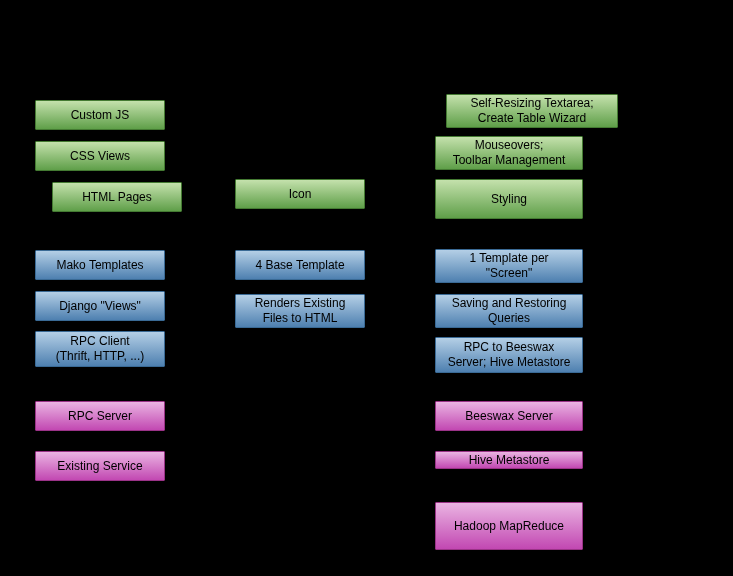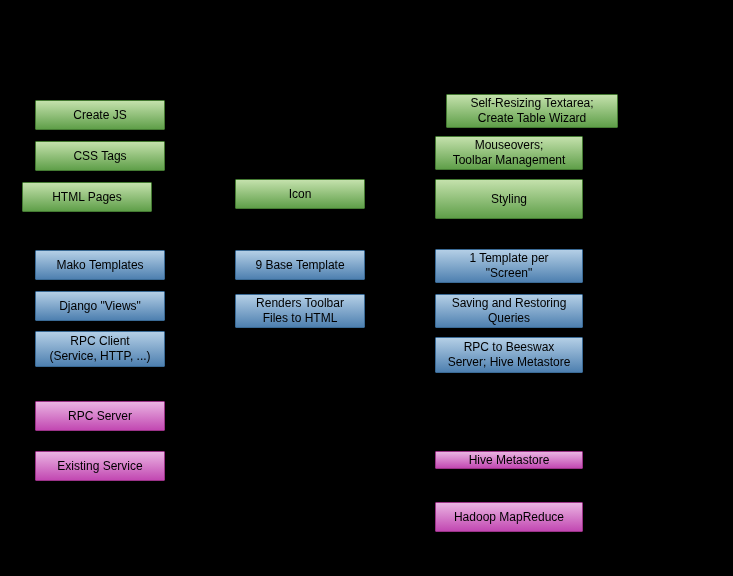--- a/index.html
+++ b/index.html
@@ -43,53 +43,53 @@
     background: linear-gradient(to bottom, var(--magenta-top), var(--magenta-bottom));
     border: 1px solid #9a3387;
   }
 </style>
 </head>
 <body>
 
 <div class="canvas">
 
   <div class="box green" style="left:35px;top:100px;width:130px;height:30px">
-    <span class="label">Create JS</span>
+    <span class="label">Custom JS</span>
   </div>
   <div class="box green" style="left:35px;top:141px;width:130px;height:30px">
-    <span class="label">CSS Tags</span>
+    <span class="label">CSS Views</span>
   </div>
-  <div class="box green" style="left:22px;top:182px;width:130px;height:30px">
+  <div class="box green" style="left:52px;top:182px;width:130px;height:30px">
     <span class="label">HTML Pages</span>
   </div>
   <div class="box blue" style="left:35px;top:250px;width:130px;height:30px">
     <span class="label">Mako Templates</span>
   </div>
   <div class="box blue" style="left:35px;top:291px;width:130px;height:30px">
     <span class="label">Django "Views"</span>
   </div>
   <div class="box blue" style="left:35px;top:331px;width:130px;height:36px">
     <span class="label">RPC Client
-(Service, HTTP, ...)</span>
+(Thrift, HTTP, ...)</span>
   </div>
   <div class="box magenta" style="left:35px;top:401px;width:130px;height:30px">
     <span class="label">RPC Server</span>
   </div>
   <div class="box green" style="left:235px;top:179px;width:130px;height:30px">
     <span class="label">Icon</span>
   </div>
 
   <div class="box magenta" style="left:35px;top:451px;width:130px;height:30px">
     <span class="label">Existing Service</span>
   </div>
   <div class="box blue" style="left:235px;top:250px;width:130px;height:30px">
-    <span class="label">9 Base Template</span>
+    <span class="label">4 Base Template</span>
   </div>
   <div class="box blue" style="left:235px;top:294px;width:130px;height:34px">
-    <span class="label">Renders Toolbar
+    <span class="label">Renders Existing
 Files to HTML</span>
   </div>
 
   <div class="box green" style="left:446px;top:94px;width:172px;height:34px">
     <span class="label">Self-Resizing Textarea;
 Create Table Wizard</span>
   </div>
   <div class="box green" style="left:435px;top:136px;width:148px;height:34px">
     <span class="label">Mouseovers;
 Toolbar Management</span>
@@ -102,20 +102,23 @@
 "Screen"</span>
   </div>
   <div class="box blue" style="left:435px;top:294px;width:148px;height:34px">
     <span class="label">Saving and Restoring
 Queries</span>
   </div>
   <div class="box blue" style="left:435px;top:337px;width:148px;height:36px">
     <span class="label">RPC to Beeswax
 Server; Hive Metastore</span>
   </div>
+  <div class="box magenta" style="left:435px;top:401px;width:148px;height:30px">
+    <span class="label">Beeswax Server</span>
+  </div>
   <div class="box magenta" style="left:435px;top:451px;width:148px;height:18px">
     <span class="label">Hive Metastore</span>
   </div>
-  <div class="box magenta" style="left:435px;top:502px;width:148px;height:30px">
+  <div class="box magenta" style="left:435px;top:502px;width:148px;height:48px">
     <span class="label">Hadoop MapReduce</span>
   </div>
 
 </div>
 
 </body></html>

